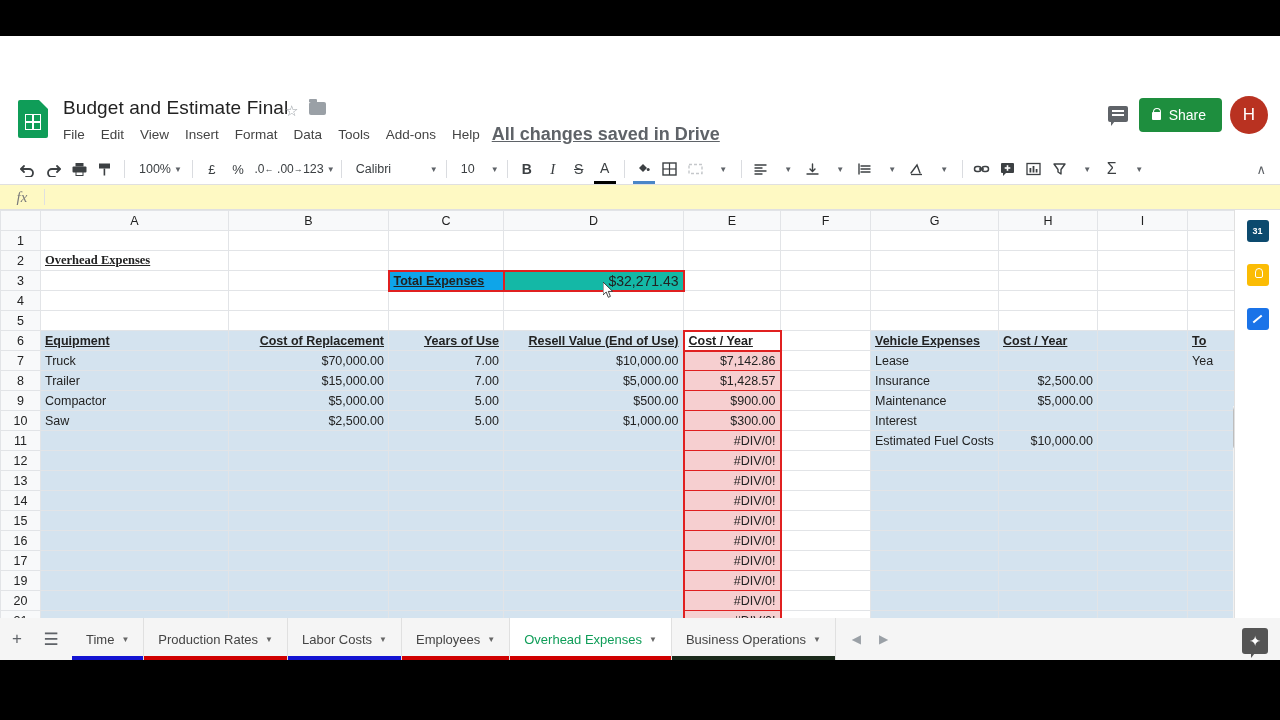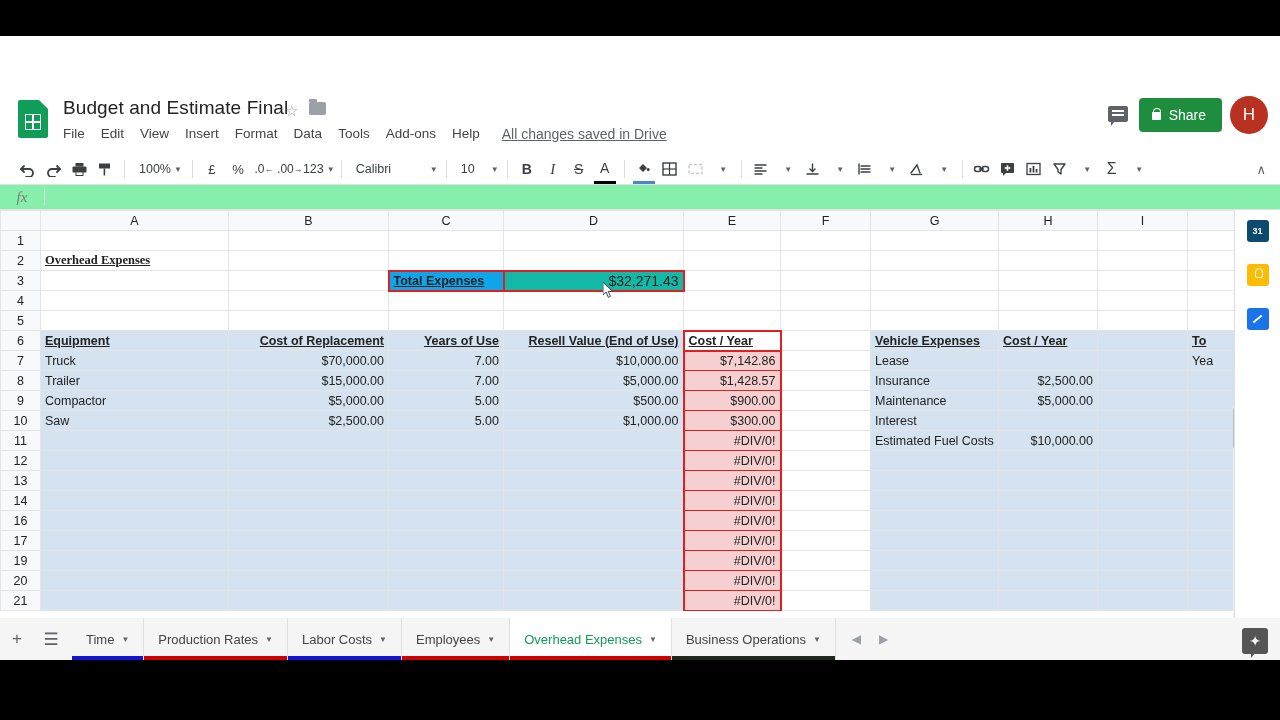--- a/index.html
+++ b/index.html
@@ -57,22 +57,22 @@
   }
 
   .menubar {
     position: absolute; left: 63px; top: 88px;
     display: flex; align-items: center; gap: 0;
     font-size: 13.5px; color: #444;
   }
   .menubar .mi { padding: 2px 8px; cursor: pointer; }
   .menubar .mi:first-child { padding-left: 0; }
   .saved {
-    margin-left: 14px; font-size: 14px; color: #5f6368;
-    text-decoration: underline; cursor: pointer;
+    margin-left: 4px; font-size: 18px; color: #5f6368;
+    text-decoration: underline; cursor: pointer; font-weight: bold;
   }
 
   .comment-ico {
     position: absolute; right: 152px; top: 70px;
     width: 20px; height: 16px; background: #5f6368; border-radius: 2px;
   }
   .comment-ico:after {
     content: ""; position: absolute; left: 3px; bottom: -4px;
     border-width: 5px 4px 0 0; border-style: solid;
     border-color: #5f6368 transparent transparent transparent;
@@ -135,21 +135,21 @@
   .underline-A:after {
     content: ""; position: absolute; left: 2px; right: 2px; bottom: -2px;
     height: 3px; background: #000;
   }
   .paint:after { background: #4a86c8 !important; }
 
   
   .fbar {
     position: absolute; left: 0; top: 148px; width: 1280px; height: 26px;
     border-top: 1px solid #e0e0e0; border-bottom: 1px solid #e0e0e0;
-    background: #86efac; display: flex; align-items: center;
+    background: #fef9c3; display: flex; align-items: center;
   }
   .fx {
     width: 44px; text-align: center; color: #7a7a7a;
     font-family: "Liberation Serif", serif; font-style: italic; font-size: 15px;
   }
   .fdiv { width: 1px; height: 16px; background: #e0e0e0; }
 
   
   .gridwrap {
     position: absolute; left: 0; top: 174px;
@@ -711,20 +711,33 @@
           <td class="blue"></td>
             <td class="blue"></td>
           <td class="err">#DIV/0!</td>
           <td></td>
             <td class="blue"></td>
           <td class="blue"></td>
             <td class="blue"></td>
           <td class="blue"></td>
         </tr>
         <tr>
+          <td class="rowhead">15</td>
+          <td class="blue"></td>
+            <td class="blue"></td>
+          <td class="blue"></td>
+            <td class="blue"></td>
+          <td class="err">#DIV/0!</td>
+          <td></td>
+            <td class="blue"></td>
+          <td class="blue"></td>
+            <td class="blue"></td>
+          <td class="blue"></td>
+        </tr>
+        <tr>
           <td class="rowhead">16</td>
           <td class="blue"></td>
             <td class="blue"></td>
           <td class="blue"></td>
             <td class="blue"></td>
           <td class="err">#DIV/0!</td>
           <td></td>
             <td class="blue"></td>
           <td class="blue"></td>
             <td class="blue"></td>

